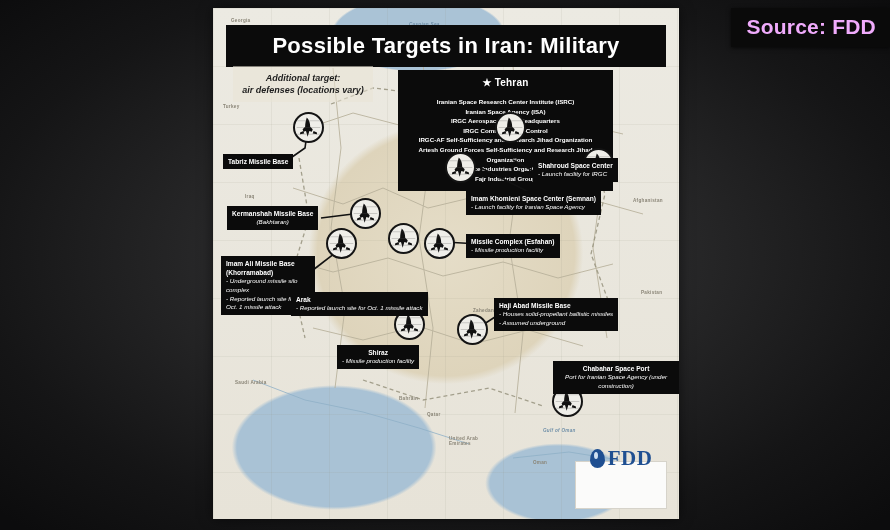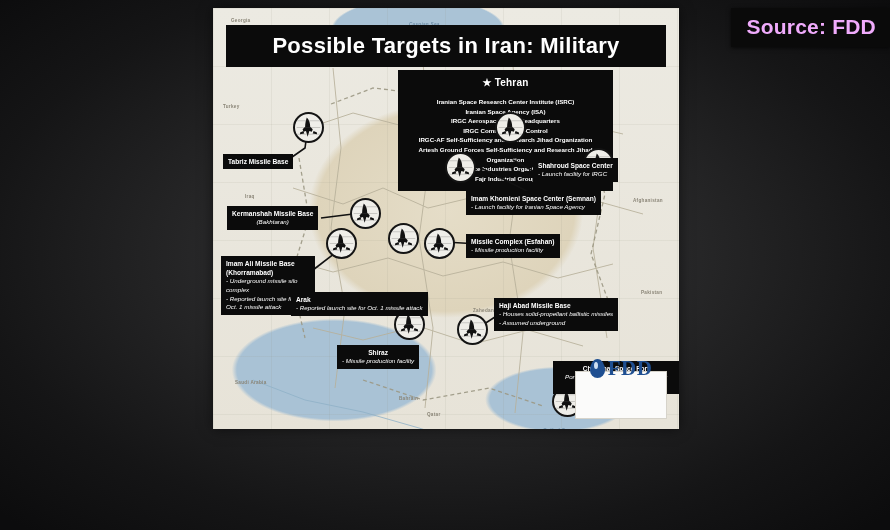--- a/index.html
+++ b/index.html
@@ -27,21 +27,21 @@
     letter-spacing:.2px;
     padding:7px 14px 8px 16px;
     box-shadow: 0 1px 4px rgba(0,0,0,.7);
     white-space:nowrap;
     z-index:50;
   }
   
   .graphic {
     position:absolute;
     left:213px; top:8px;
-    width:466px; height:421px;
+    width:466px; height:511px;
     background:#fef9c3;
     box-shadow: 0 0 12px rgba(0,0,0,.55);
     overflow:hidden;
   }
   .map-bg {
     position:absolute; inset:0;
     background:
       
       radial-gradient(ellipse 30% 12% at 44% 5%, #aac3d6 0%, #aac3d6 60%, rgba(170,195,214,0) 62%),
       
@@ -203,20 +203,24 @@
   <div class="geo" style="left:214px; top:404px;">Qatar</div>
   <div class="geo" style="left:236px; top:428px; width:38px;">United Arab Emirates</div>
   <div class="geo" style="left:320px; top:452px;">Oman</div>
   <div class="geo" style="left:356px; top:120px;">Mashhad</div>
   <div class="geo" style="left:260px; top:300px;">Zahedan</div>
 
   <div class="title-bar">
     <div class="t">Possible Targets in Iran: Military</div>
   </div>
 
+  <div class="addl-note">
+    <span style="white-space:pre-line;">Additional target:
+air defenses (locations vary)</span>
+  </div>
 
   <div class="tehran-box">
     <div class="hdr">★ Tehran</div>
     <div class="li">Iranian Space Research Center Institute (ISRC)</div>
     <div class="li">Iranian Space Agency  (ISA)</div>
     <div class="li">IRGC Aerospace Force Headquarters</div>
     <div class="li">IRGC Command-and-Control</div>
     <div class="li">IRGC-AF Self-Sufficiency and Research Jihad Organization</div>
     <div class="li">Artesh Ground Forces Self-Sufficiency and Research Jihad Organization</div>
     <div class="li">Aerospace Industries Organization HQ</div>

